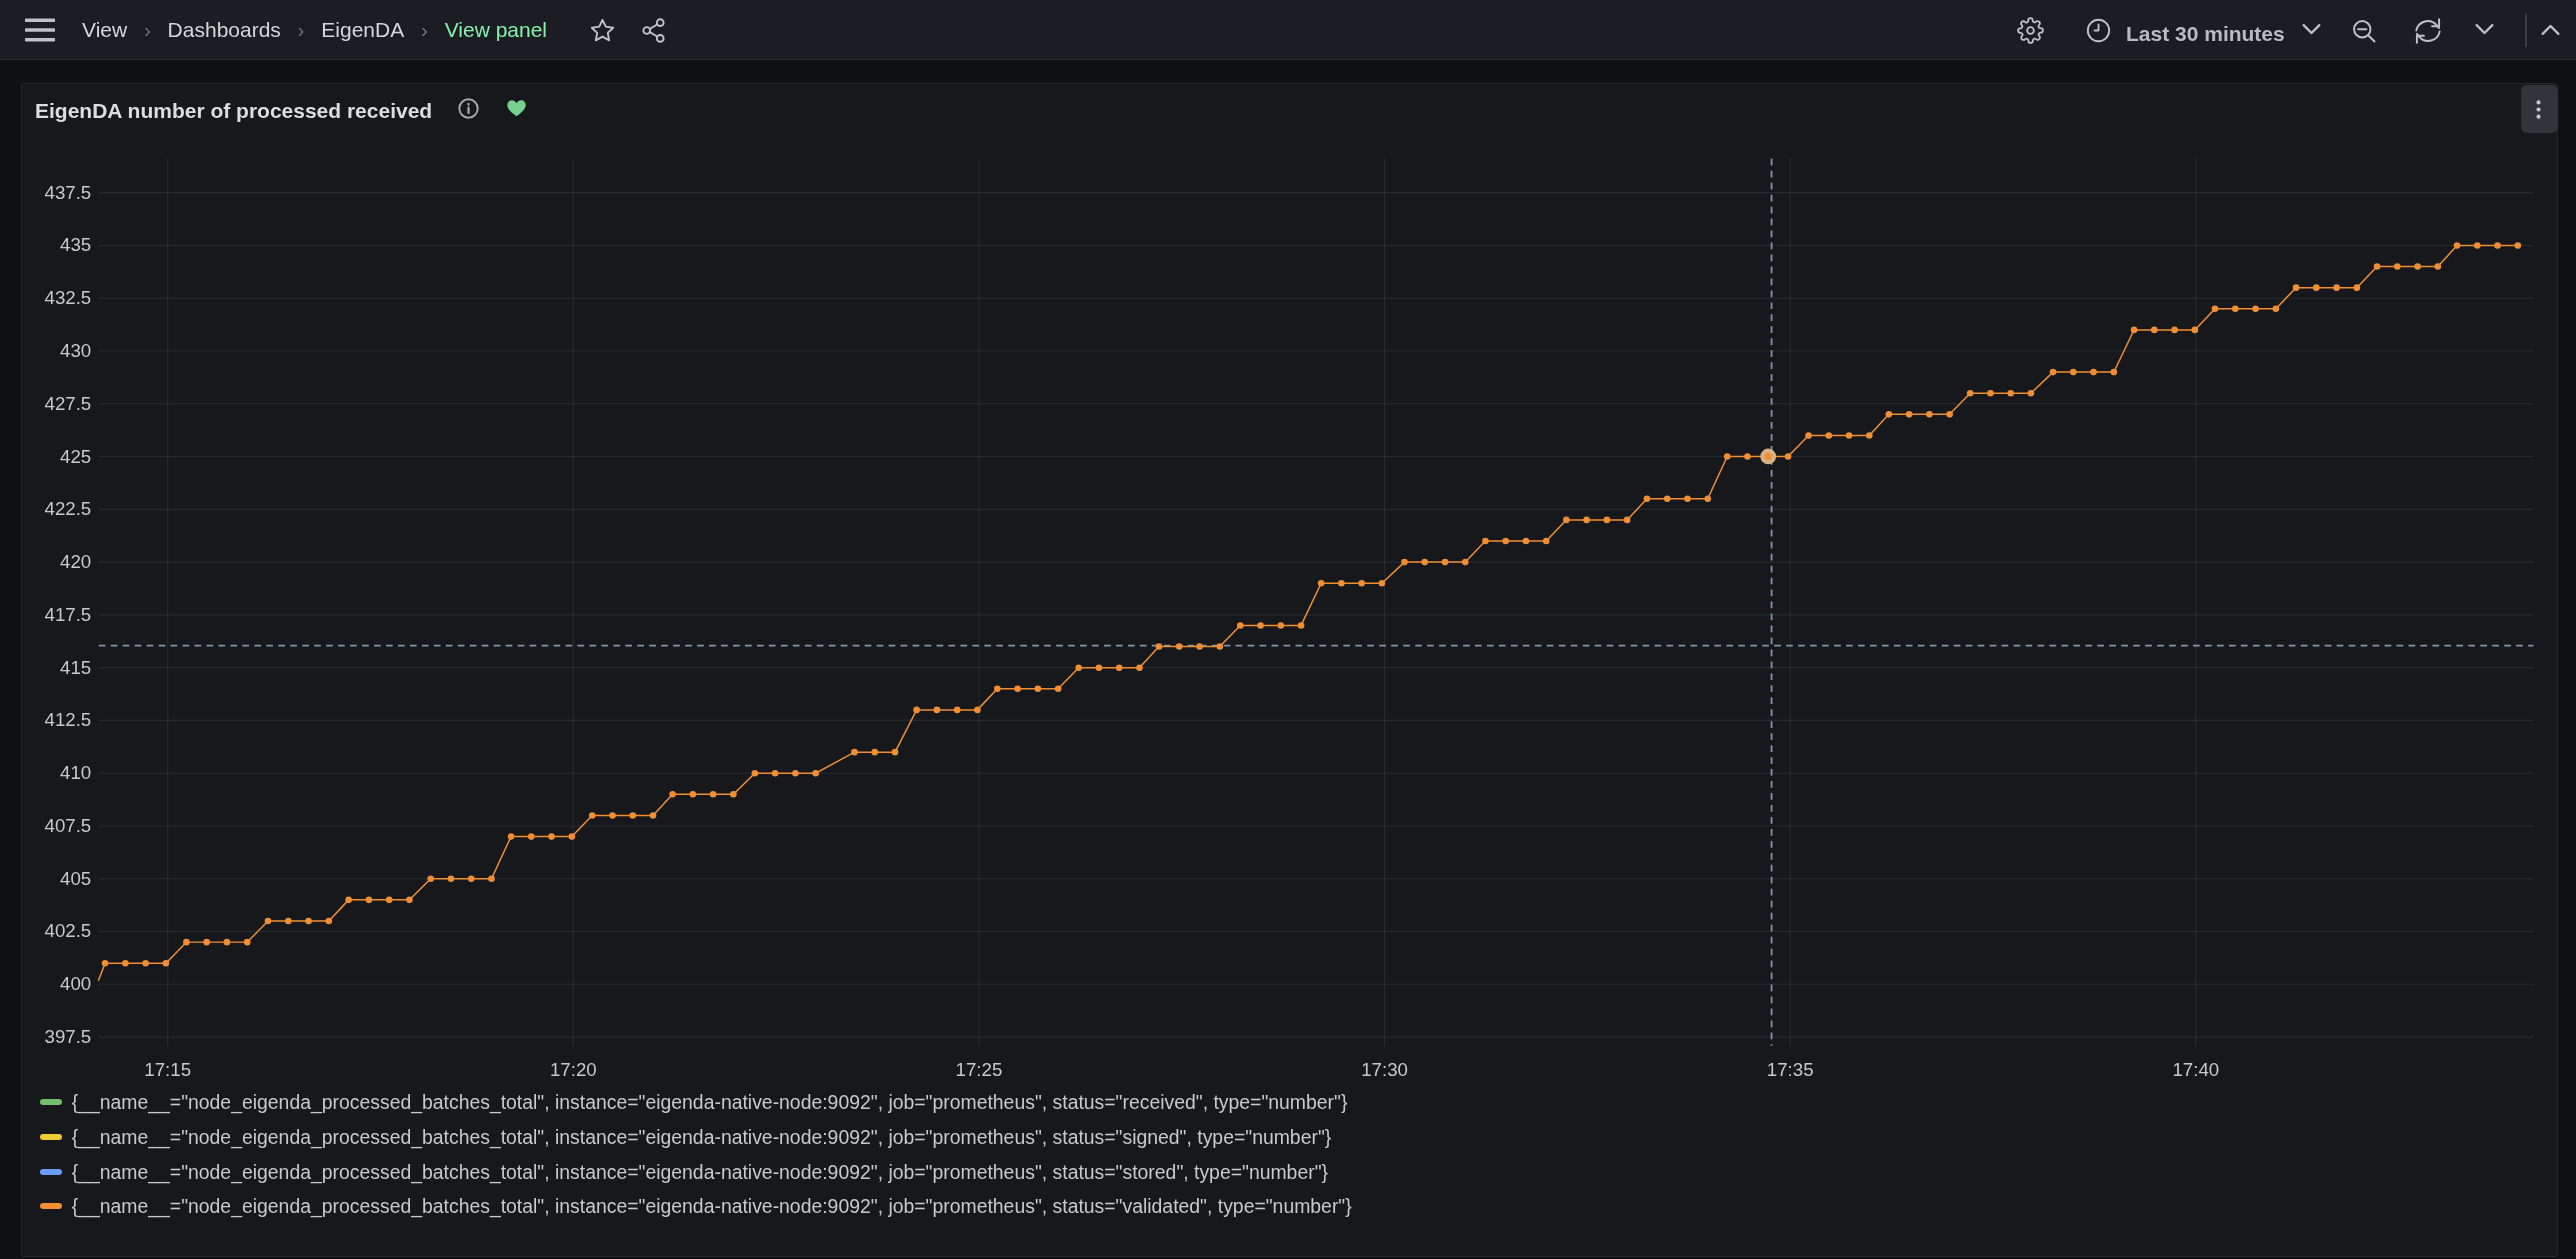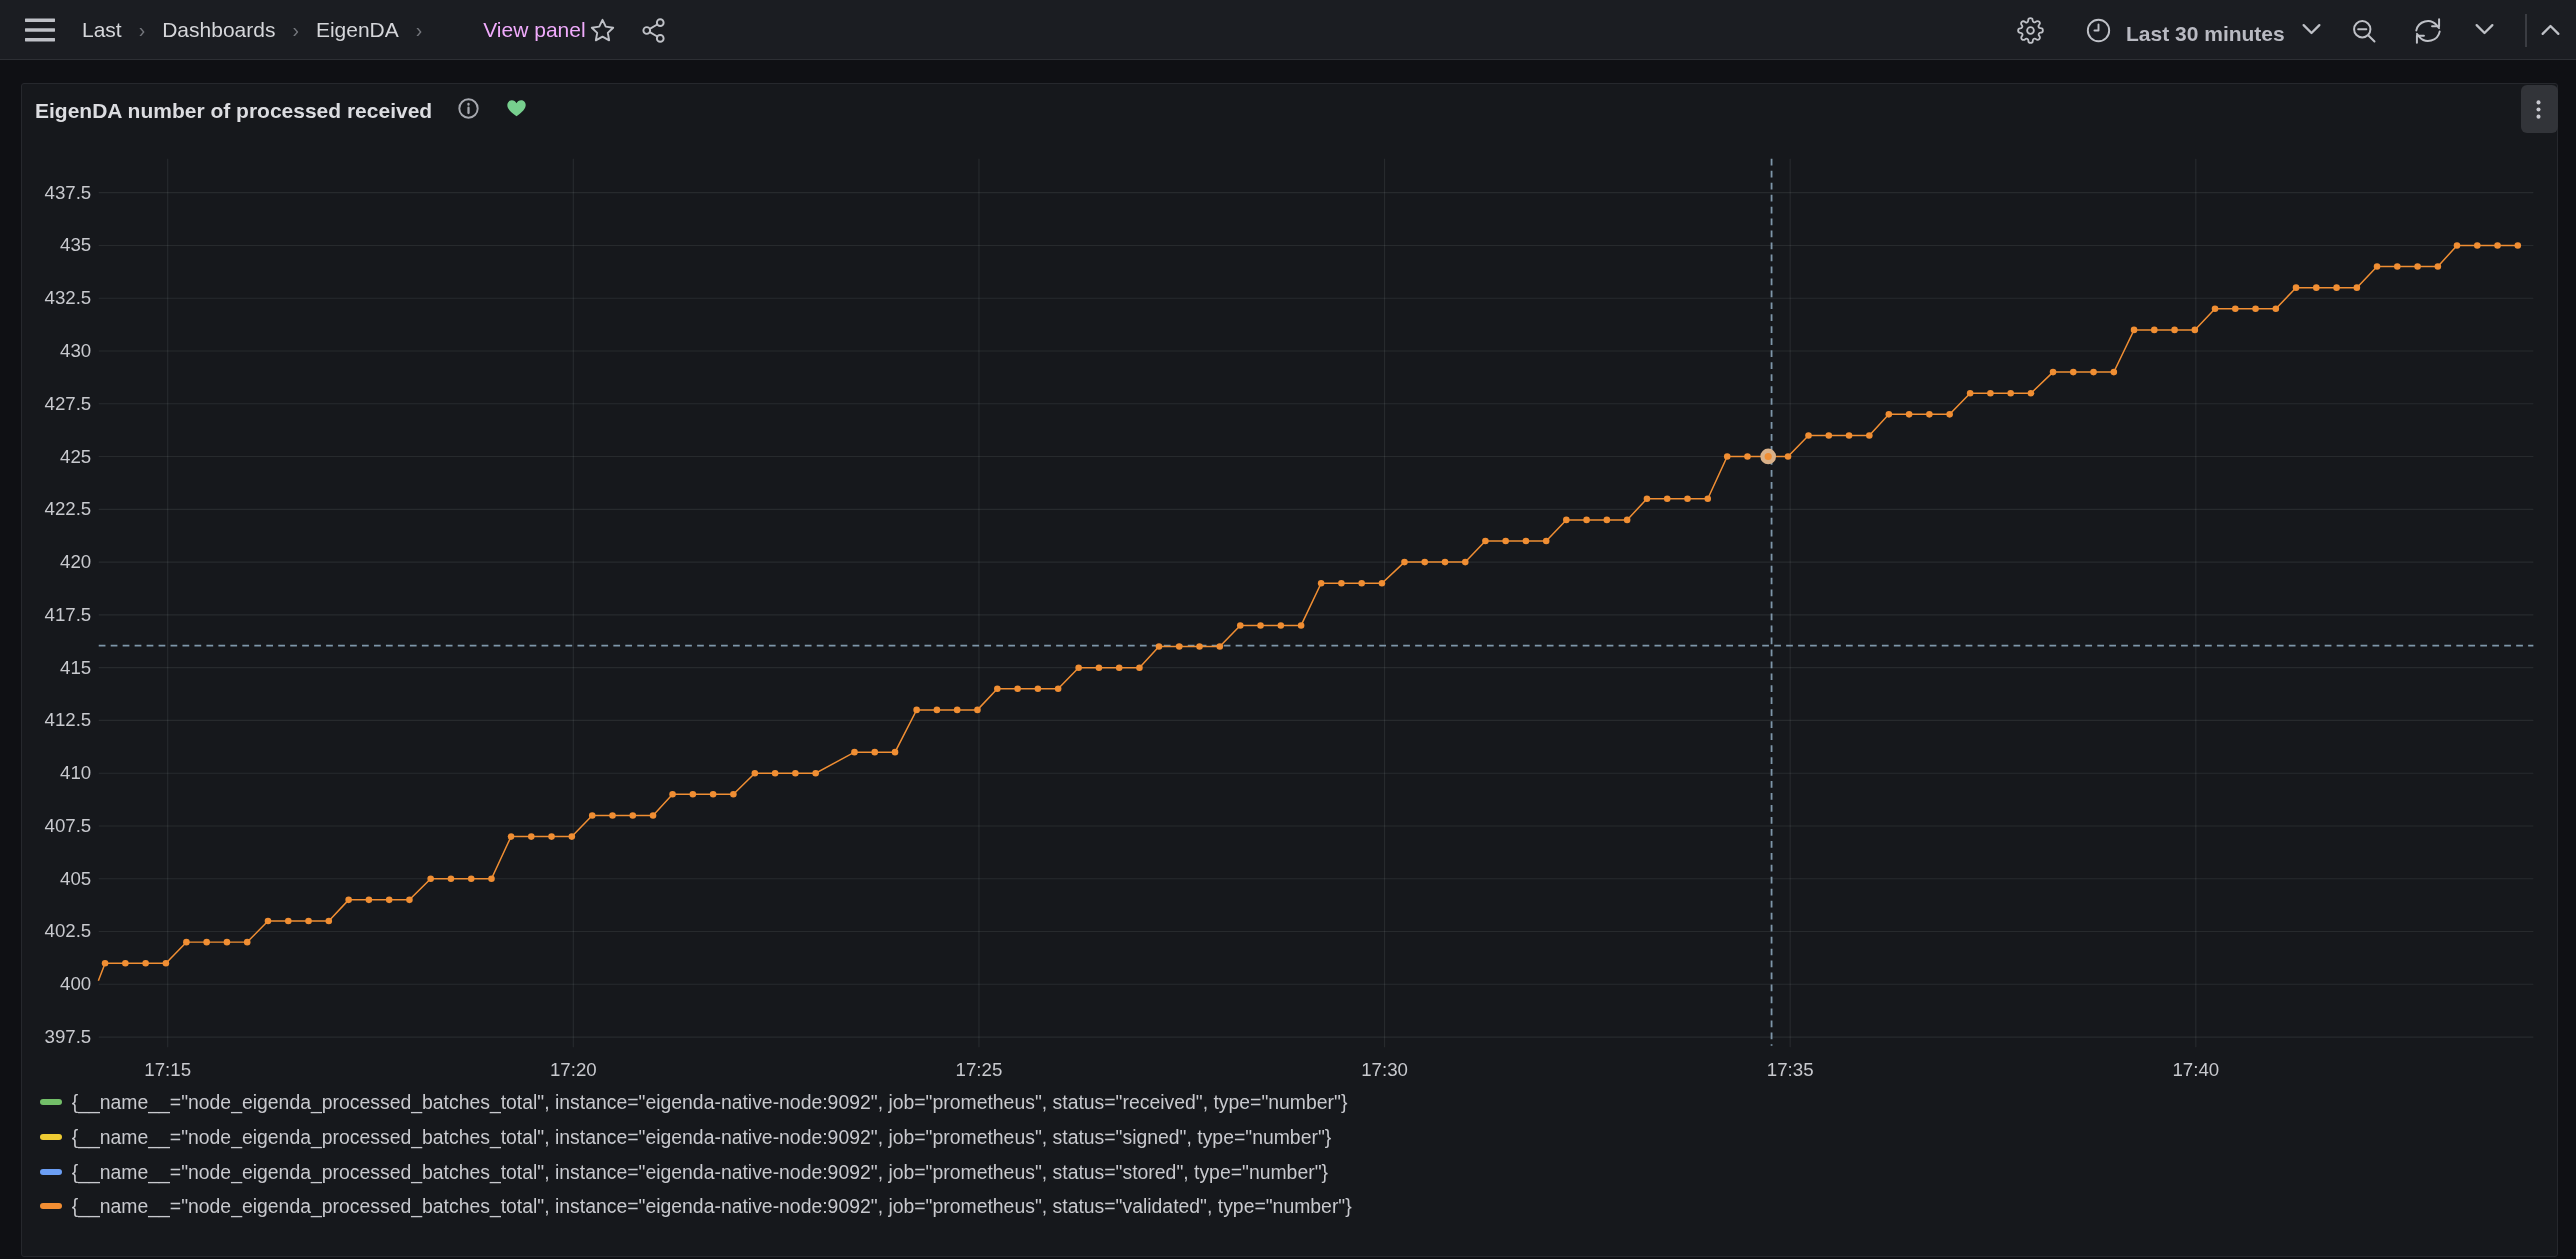--- a/index.html
+++ b/index.html
@@ -1,18 +1,18 @@
 <!DOCTYPE html>
 <html style="font-size:12px"><head><meta charset="utf-8"><style>
 *{margin:0;padding:0;box-sizing:border-box;}
 html,body{width:2576px;height:1260px;background:#0f1014;overflow:hidden;font-family:"Liberation Sans",sans-serif;}
 .topbar{position:absolute;left:0;top:0;width:2576px;height:60px;background:#1b1d22;border-bottom:1.5px solid #2d2f34;}
 .crumbs{position:absolute;left:82px;top:0;height:60px;display:flex;align-items:center;font-size:21px;color:#d5d6da;}
 .crumbs .sep{color:#75777d;margin:0 17px;font-size:19.4px;}
-.crumbs .dim{color:#f0abfc;margin-left:44px;}
+.crumbs .dim{color:#86efac;}
 .panel{position:absolute;left:21px;top:83px;width:2537px;height:1174px;background:#16181c;border:0.7px solid #26282d;border-radius:3px;}
 .ptitle{position:absolute;left:35px;top:99px;font-size:21px;font-weight:bold;color:#dcdde1;}
 .chartsvg{position:absolute;left:0;top:0;}
 .grid line{stroke:rgba(240,250,255,0.08);stroke-width:1.5;}
 .ylab text,.xlab text{fill:#c8c9ce;font-size:25px;font-family:"Liberation Sans",sans-serif;}
 .cross line{stroke:#7e96a9;stroke-width:2.4;stroke-dasharray:9 7;}
 .series path{fill:none;stroke:#f08e33;stroke-width:2;}
 .series circle{fill:#f08e33;}
 .lrow{position:absolute;left:40px;display:flex;align-items:center;height:34px;}
 .lbar{width:22px;height:6.7px;border-radius:3.7px;display:inline-block;margin-right:9.7px;}
@@ -202,21 +202,21 @@
       <circle cx="3366.2" cy="327.9" r="4.4"></circle>
     </g>
   <circle cx="2364" cy="610" r="10.5" fill="#d9b189"></circle>
     <circle cx="2364" cy="610" r="4.8" fill="#f08e33"></circle>
 </svg>
 
 <svg class="icon" style="position:absolute;left:25px;top:18px" width="30" height="24" viewBox="0 0 40 32">
     <path d="M1 3 H39 M1 16 H39 M1 29 H39" stroke-width="4.5"></path>
   </svg>
 <div class="crumbs">
-    <span>Last</span>
+    <span>View</span>
     <span class="sep">›</span>
     <span>Dashboards</span>
     <span class="sep">›</span>
     <span>EigenDA</span>
     <span class="sep">›</span>
     <span class="dim">View panel</span>
   </div>
 <svg class="icon" style="position:absolute;left:589px;top:16.5px" width="27" height="27" viewBox="0 0 24 24">
     <path d="M12 2.5 L14.9 8.6 L21.5 9.5 L16.7 14.1 L17.9 20.7 L12 17.5 L6.1 20.7 L7.3 14.1 L2.5 9.5 L9.1 8.6 Z" stroke-width="1.7"></path>
   </svg>

